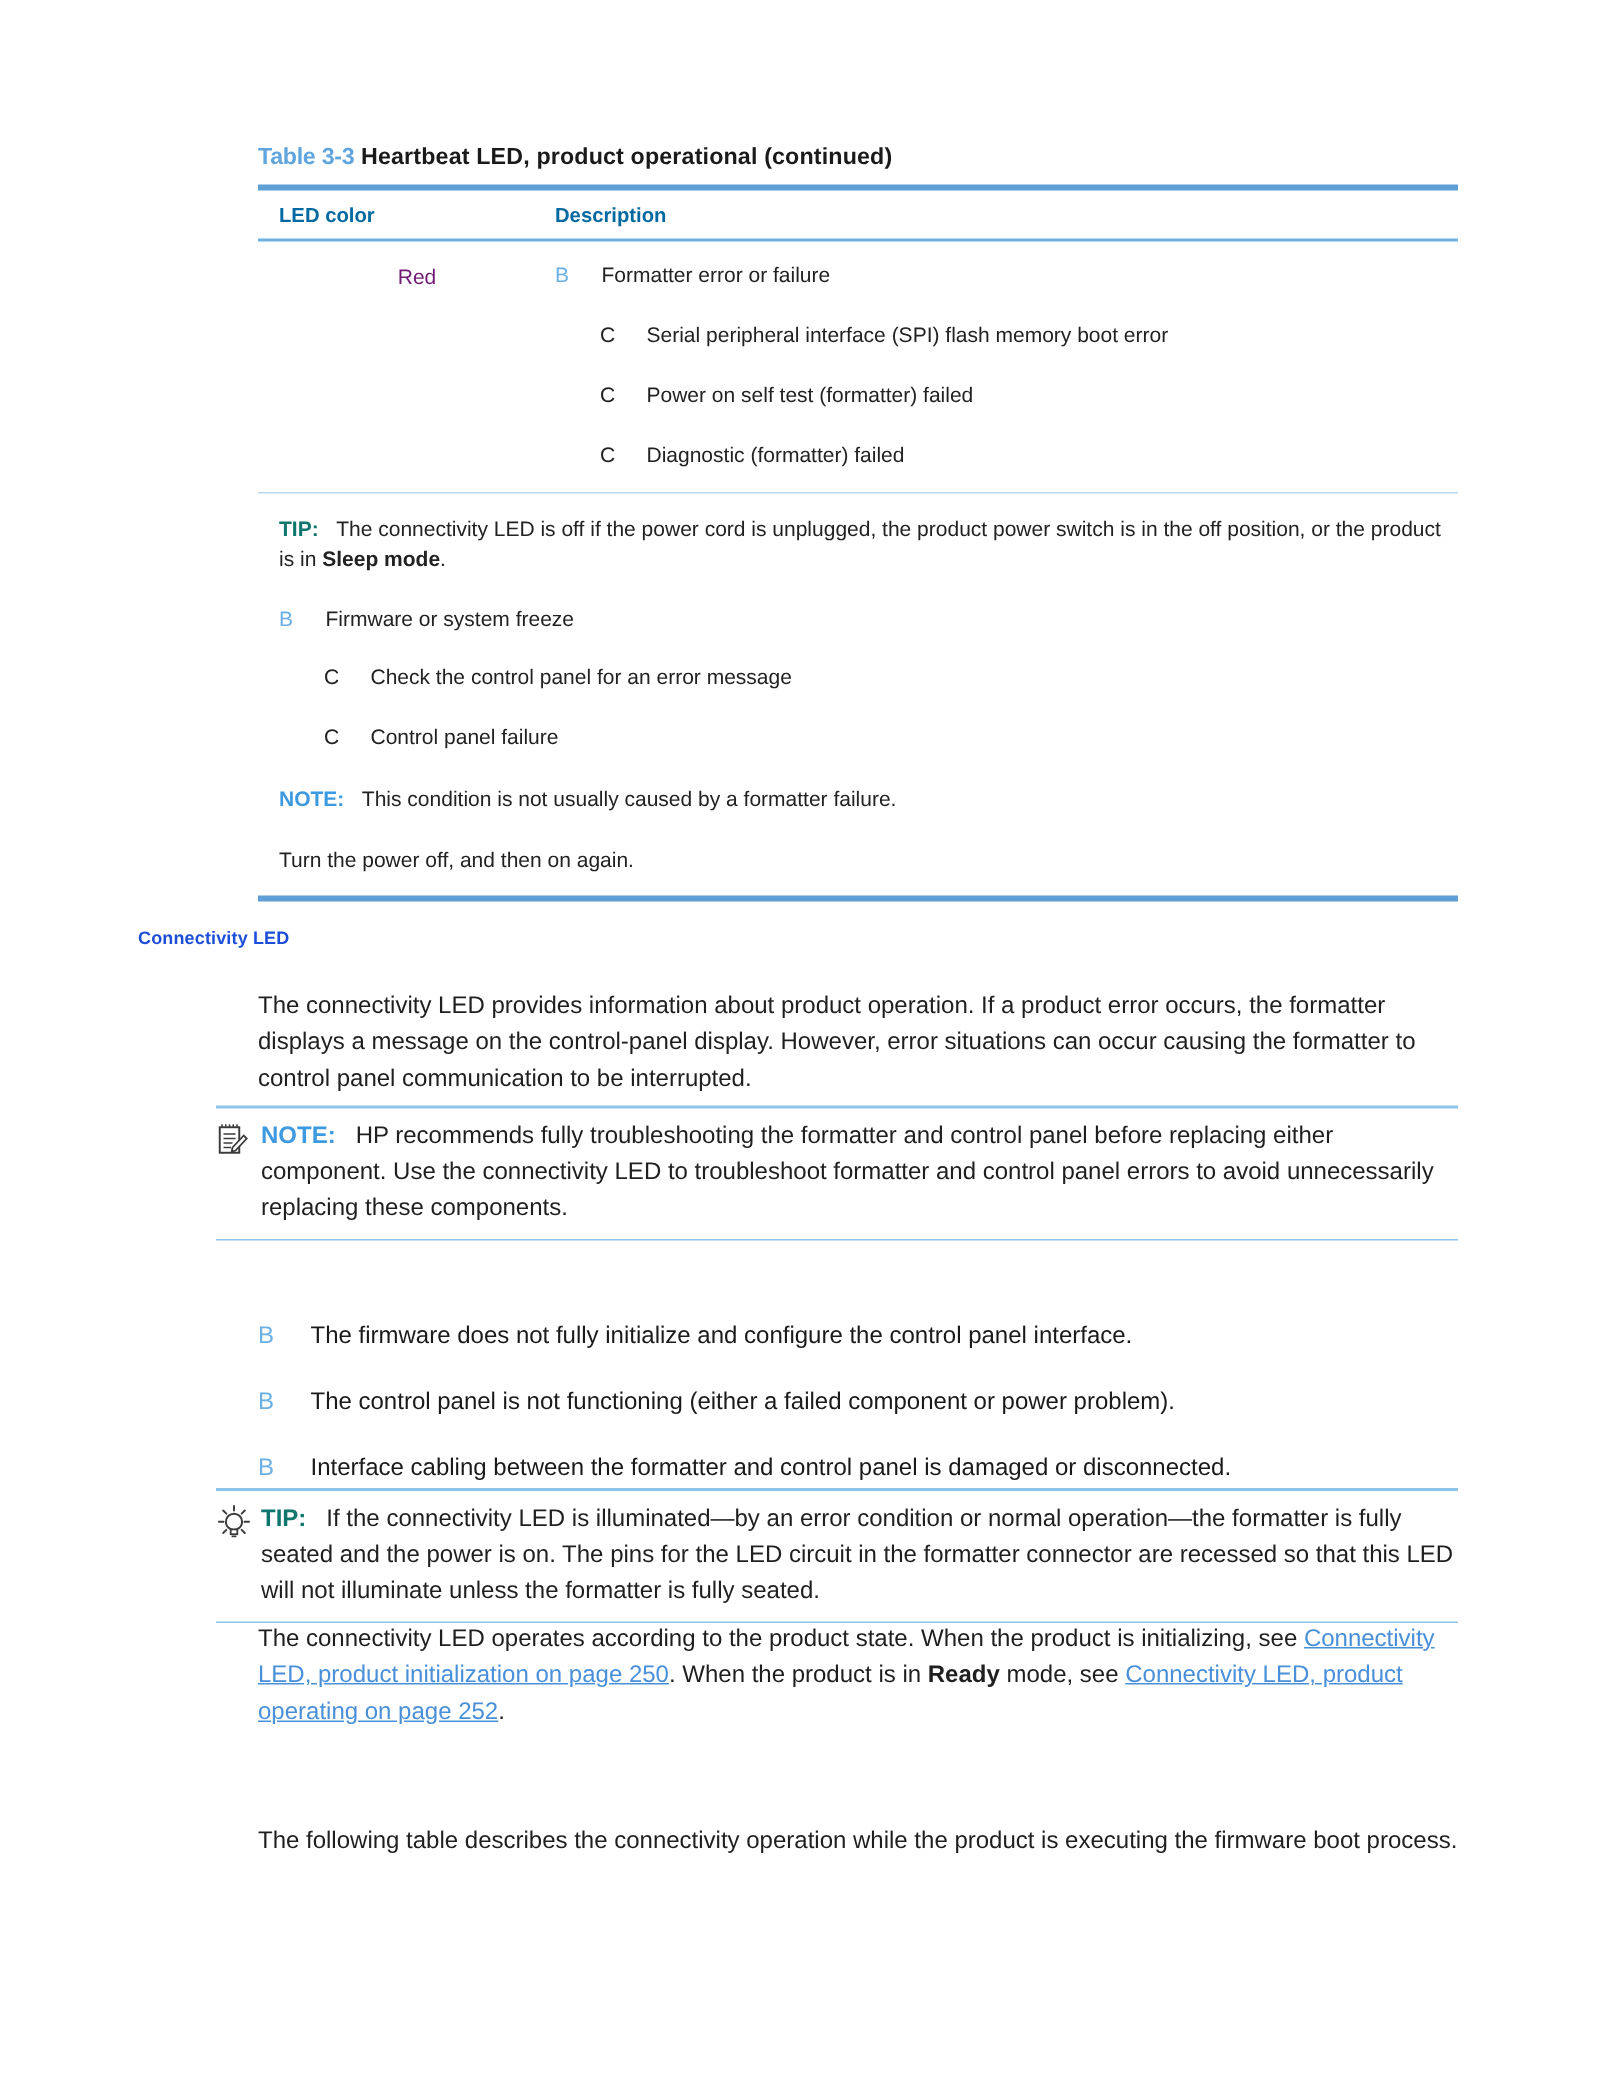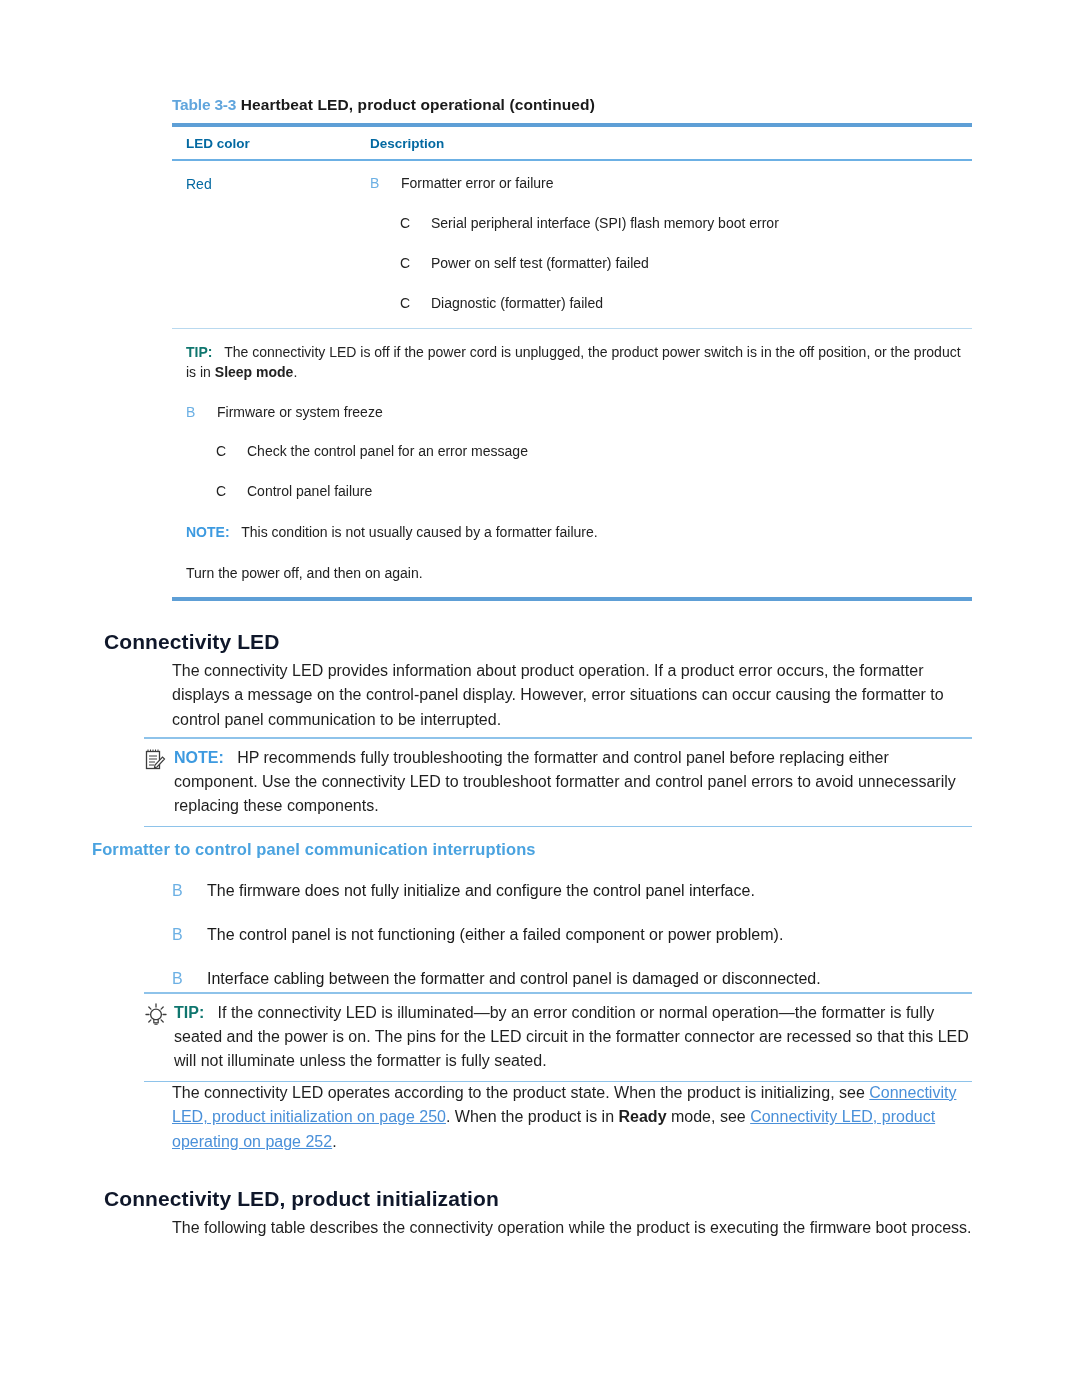--- a/index.html
+++ b/index.html
@@ -70,22 +70,23 @@
   .col-2 { flex: 1 1 auto; }
 
   .trow {
     display: flex;
     padding: 13px 0 14px 14px;
   }
   .cell-color {
     width: 184px;
     flex: 0 0 184px;
     font-size: 14px;
-    color: #0369a1;
+    color: #701a75;
     line-height: 1.5;
+    text-align: center;
   }
   .cell-desc {
     flex: 1 1 auto;
     font-size: 14px;
     color: #222;
   }
 
   
   .bullet {
     display: flex;
@@ -109,24 +110,24 @@
 
   .para-in-cell {
     margin-bottom: 20px;
     line-height: 1.45;
   }
   .para-in-cell:last-child { margin-bottom: 0; }
 
   
   h2.sec-head {
     position: absolute;
-    margin: 12px;
-    font-size: 21px;
-    font-weight: bold;
-    color: #0f172a;
+    margin: 0;
+    font-size: 12px;
+    font-weight: bold;
+    color: #1d4ed8;
     letter-spacing: 0.1px;
     left: 92px;
   }
   h3.sub-head {
     position: absolute;
     margin: 0;
     font-size: 16.5px;
     font-weight: bold;
     color: #4aa3e0;
     letter-spacing: 0.1px;
@@ -301,21 +302,20 @@
         </svg>
       </div>
       <div class="co-text">
         <span class="note-lead">NOTE:</span>
         <span>&nbsp;&nbsp;</span><span>HP recommends fully troubleshooting the formatter and control panel before replacing either component. Use the connectivity LED to troubleshoot formatter and control panel errors to avoid unnecessarily replacing these components.</span>
       </div>
     </div>
     <div class="rule-thin" style="background:#8ec3ea;height:1.5px;"></div>
   </div>
 
-  <h3 class="sub-head" style="top:840px;">Formatter to control panel communication interruptions</h3>
 
   <div class="mainlist" style="top:879px;">
     <div class="bullet lvl1">
       <span class="mk">B</span>
       <span class="txt">The firmware does not fully initialize and configure the control panel interface.</span>
     </div>
     <div class="bullet lvl1">
       <span class="mk">B</span>
       <span class="txt">The control panel is not functioning (either a failed component or power problem).</span>
     </div>
@@ -349,17 +349,16 @@
         <span>&nbsp;&nbsp;</span><span>If the connectivity LED is illuminated—by an error condition or normal operation—the formatter is fully seated and the power is on. The pins for the LED circuit in the formatter connector are recessed so that this LED will not illuminate unless the formatter is fully seated.</span>
       </div>
     </div>
     <div class="rule-thin" style="background:#8ec3ea;height:1.5px;"></div>
   </div>
 
   <p class="body" style="top:1081px;">
     <span>The connectivity LED operates according to the product state. When the product is initializing, see </span><a class="xref" href="#">Connectivity LED, product initialization on page 250</a><span>. When the product is in </span><span class="b">Ready</span><span> mode, see </span><a class="xref" href="#">Connectivity LED, product operating on page 252</a><span>.</span>
   </p>
 
-  <h2 class="sec-head" style="top:1175px;">Connectivity LED, product initialization</h2>
   <p class="body" style="top:1216px;">The following table describes the connectivity operation while the product is executing the firmware boot process.</p>
 
 
 </div>
 
 </body></html>

